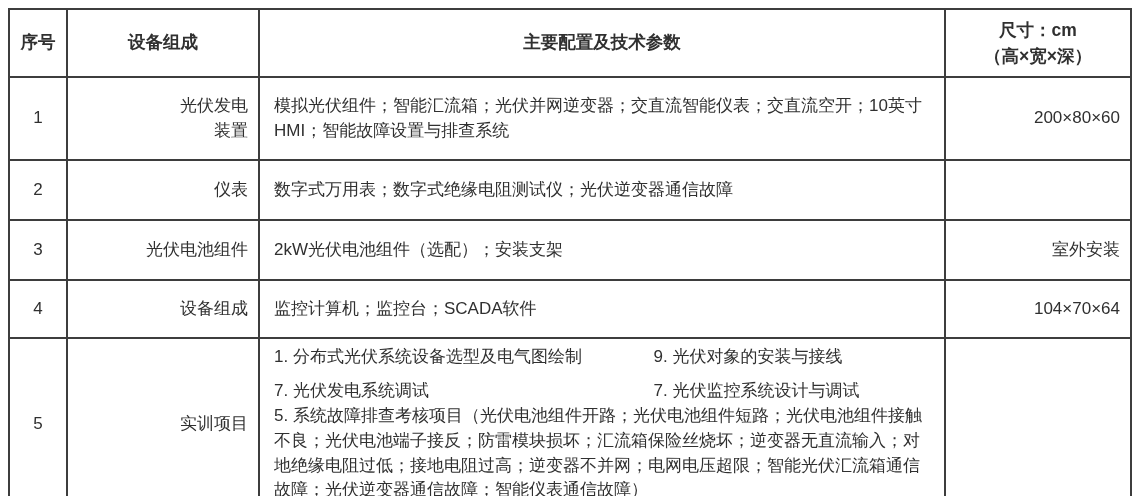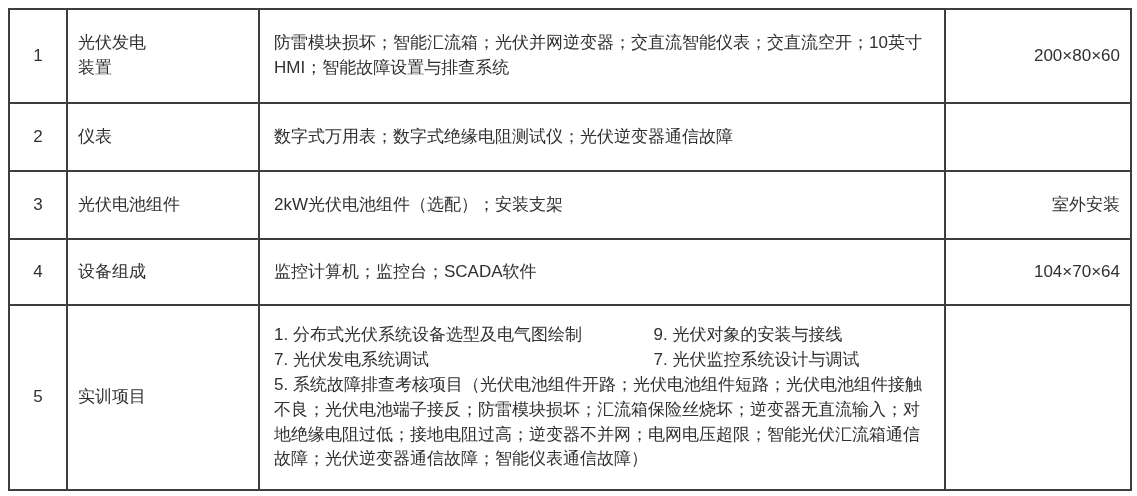--- a/index.html
+++ b/index.html
@@ -36,61 +36,68 @@
     font-size: 17.5px;
     text-align: center;
     padding: 6px 4px;
   }
   .col-no     { width: 58px; }
   .col-equip  { width: 192px; }
   .col-config { width: 686px; }
   .col-size   { width: 186px; }
 
   td.cell-no     { text-align: center; }
-  td.cell-equip  { text-align: left; white-space: pre-line; border-radius: 10px; }
+  td.cell-equip  { text-align: right; white-space: pre-line; border-radius: 10px; }
   td.cell-config { text-align: left; padding-left: 14px; padding-right: 10px; }
   td.cell-size   { text-align: right; padding-left: 20px; }
 
   th.head-size   { white-space: pre-line; line-height: 1.5; }
 
   tr.row-header { height: 68px; }
   tr.row-1 { height: 83px; }
   tr.row-2 { height: 60px; }
   tr.row-3 { height: 60px; }
   tr.row-4 { height: 58px; }
   tr.row-5 { height: 154px; }
 
   .cfg-grid {
     display: grid;
     grid-template-columns: 57.5% 42.5%;
-    row-gap: 0;
+    row-gap: 9px;
     margin-bottom: 1px;
   }
   .cfg-para {
     line-height: 1.45;
   }
 </style>
 </head>
 <body>
 
 <div class="page">
   <table class="spec-table">
     <colgroup>
       <col class="col-no">
       <col class="col-equip">
       <col class="col-config">
       <col class="col-size">
     </colgroup>
     <tbody>
+      <tr class="row-header">
+        <th>序号</th>
+        <th>设备组成</th>
+        <th>主要配置及技术参数</th>
+        <th class="head-size">尺寸：cm
+（高×宽×深）</th>
+      </tr>
 
       <tr class="row-1">
         <td class="cell-no">1</td>
         <td class="cell-equip">光伏发电
 装置</td>
-        <td class="cell-config">防雷模块损坏；智能汇流箱；光伏并网逆变器；交直流智能仪表；交直流空开；10英寸HMI；智能故障设置与排查系统</td>
+        <td class="cell-config">模拟光伏组件；智能汇流箱；光伏并网逆变器；交直流智能仪表；交直流空开；10英寸HMI；智能故障设置与排查系统</td>
         <td class="cell-size">200×80×60</td>
       </tr>
 
       <tr class="row-2">
         <td class="cell-no">2</td>
         <td class="cell-equip">仪表</td>
         <td class="cell-config">数字式万用表；数字式绝缘电阻测试仪；光伏逆变器通信故障</td>
         <td class="cell-size"></td>
       </tr>
 

